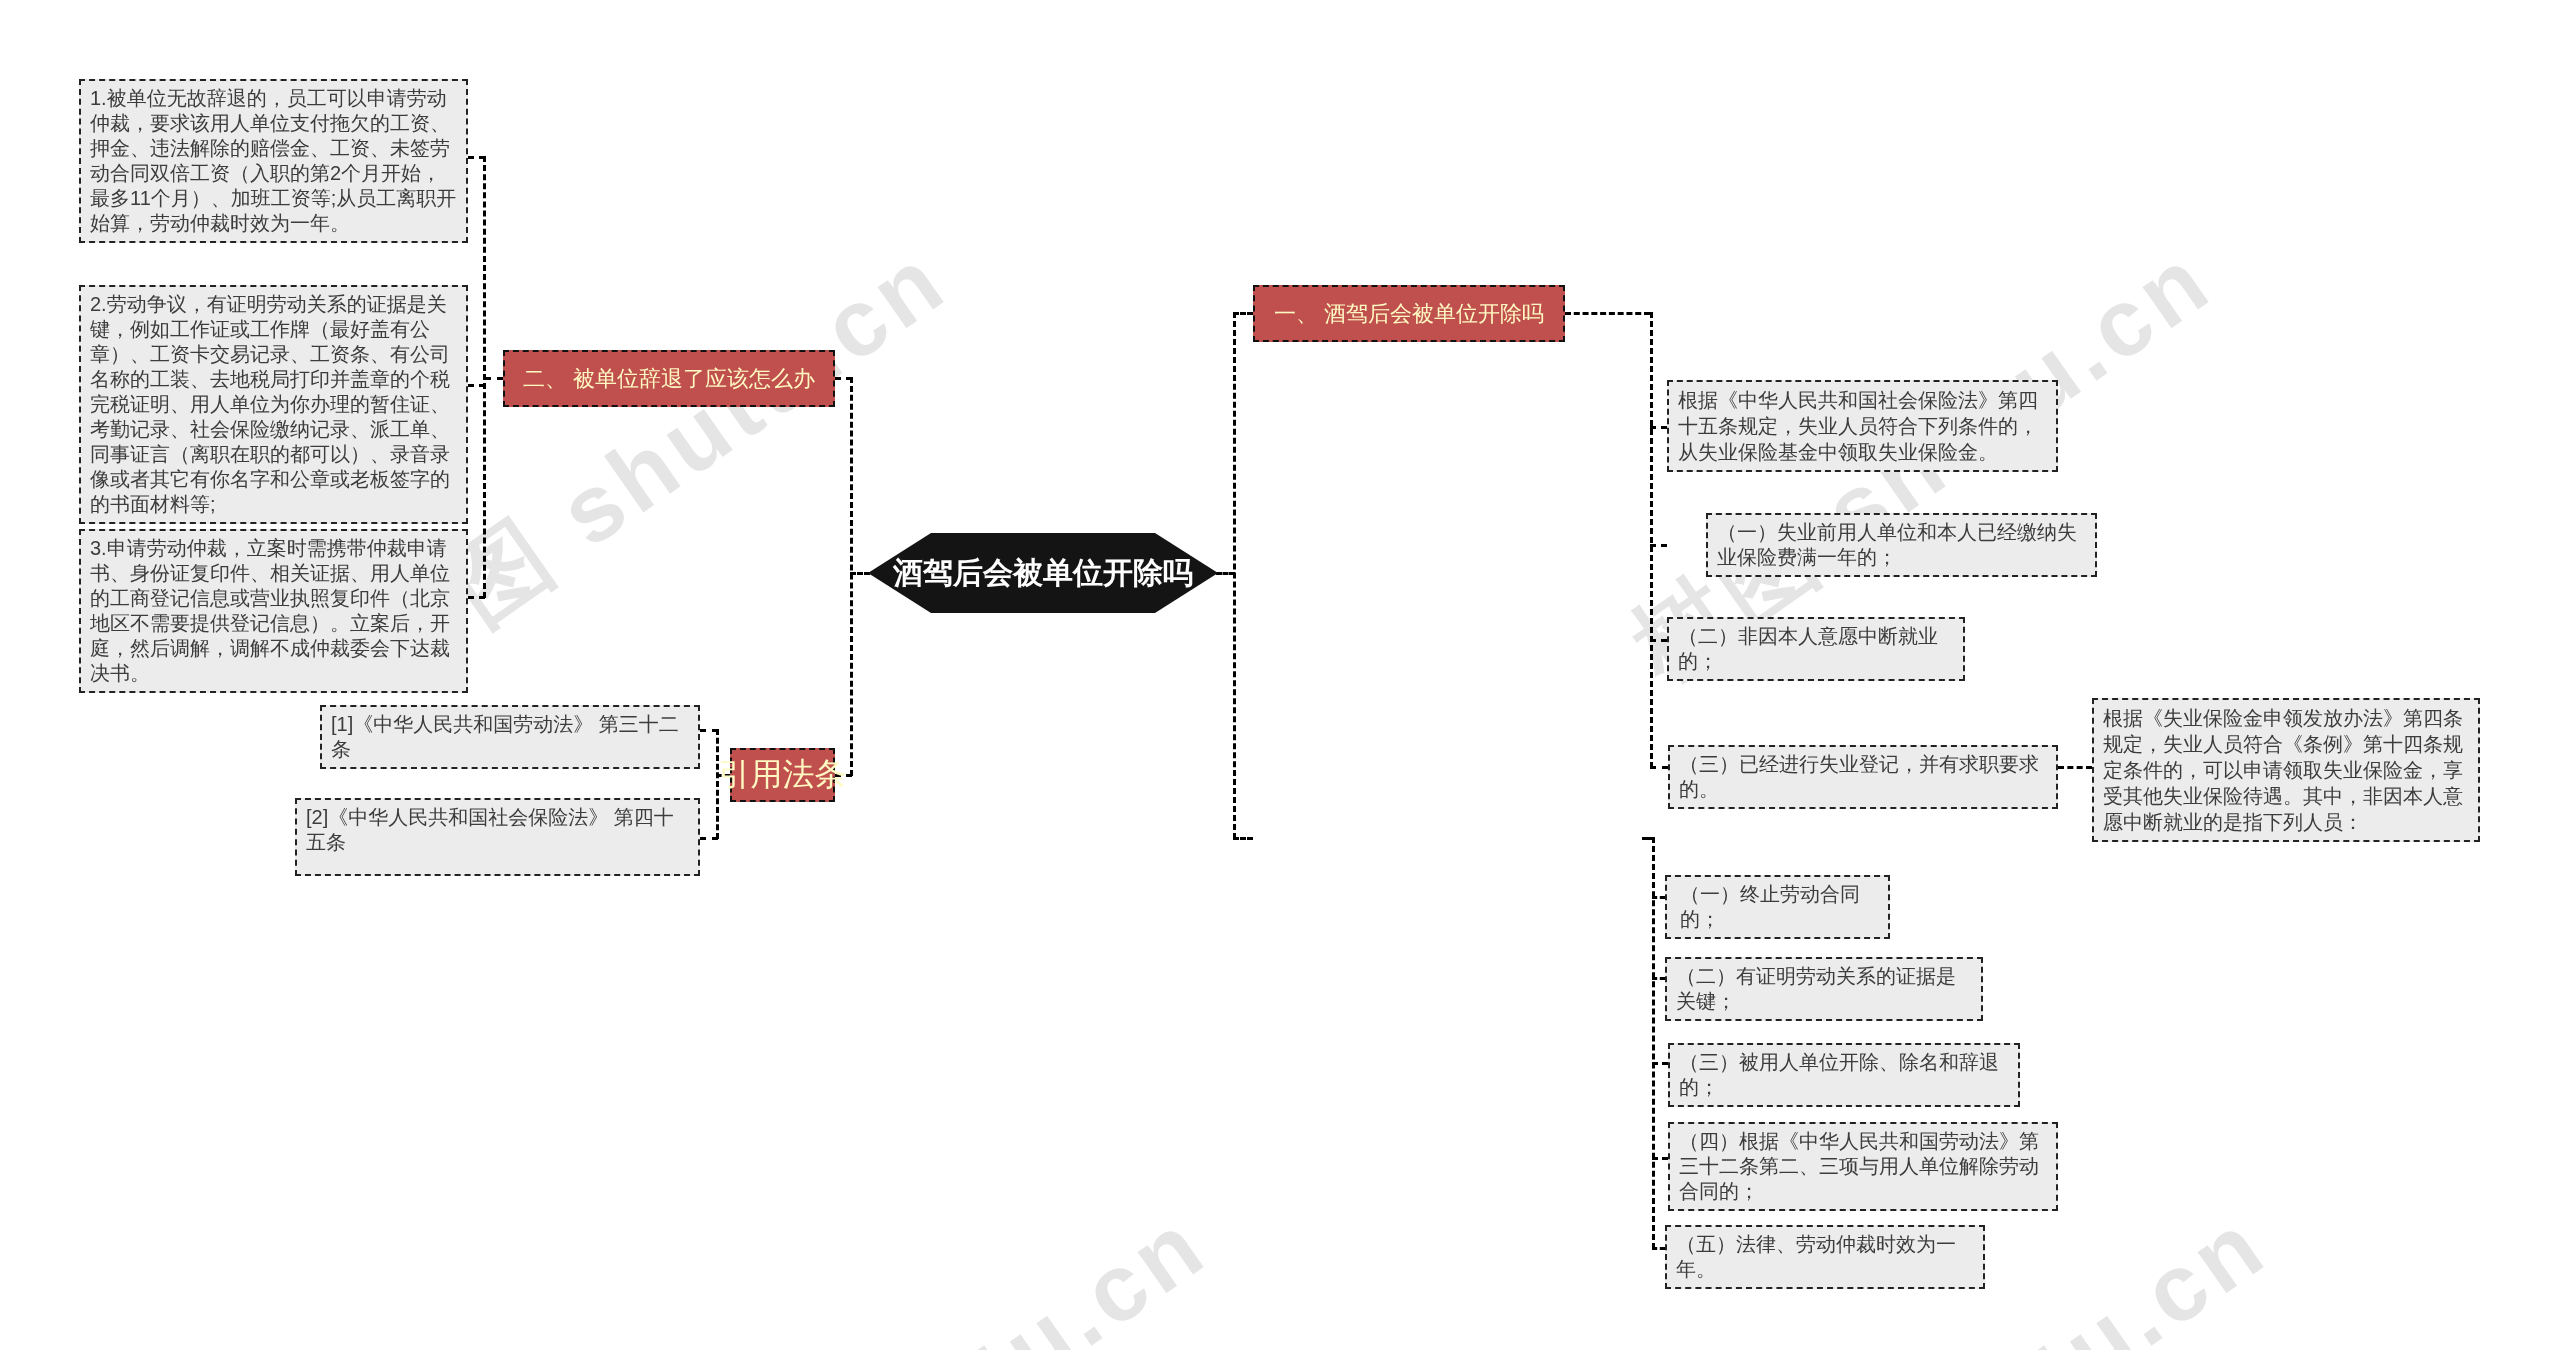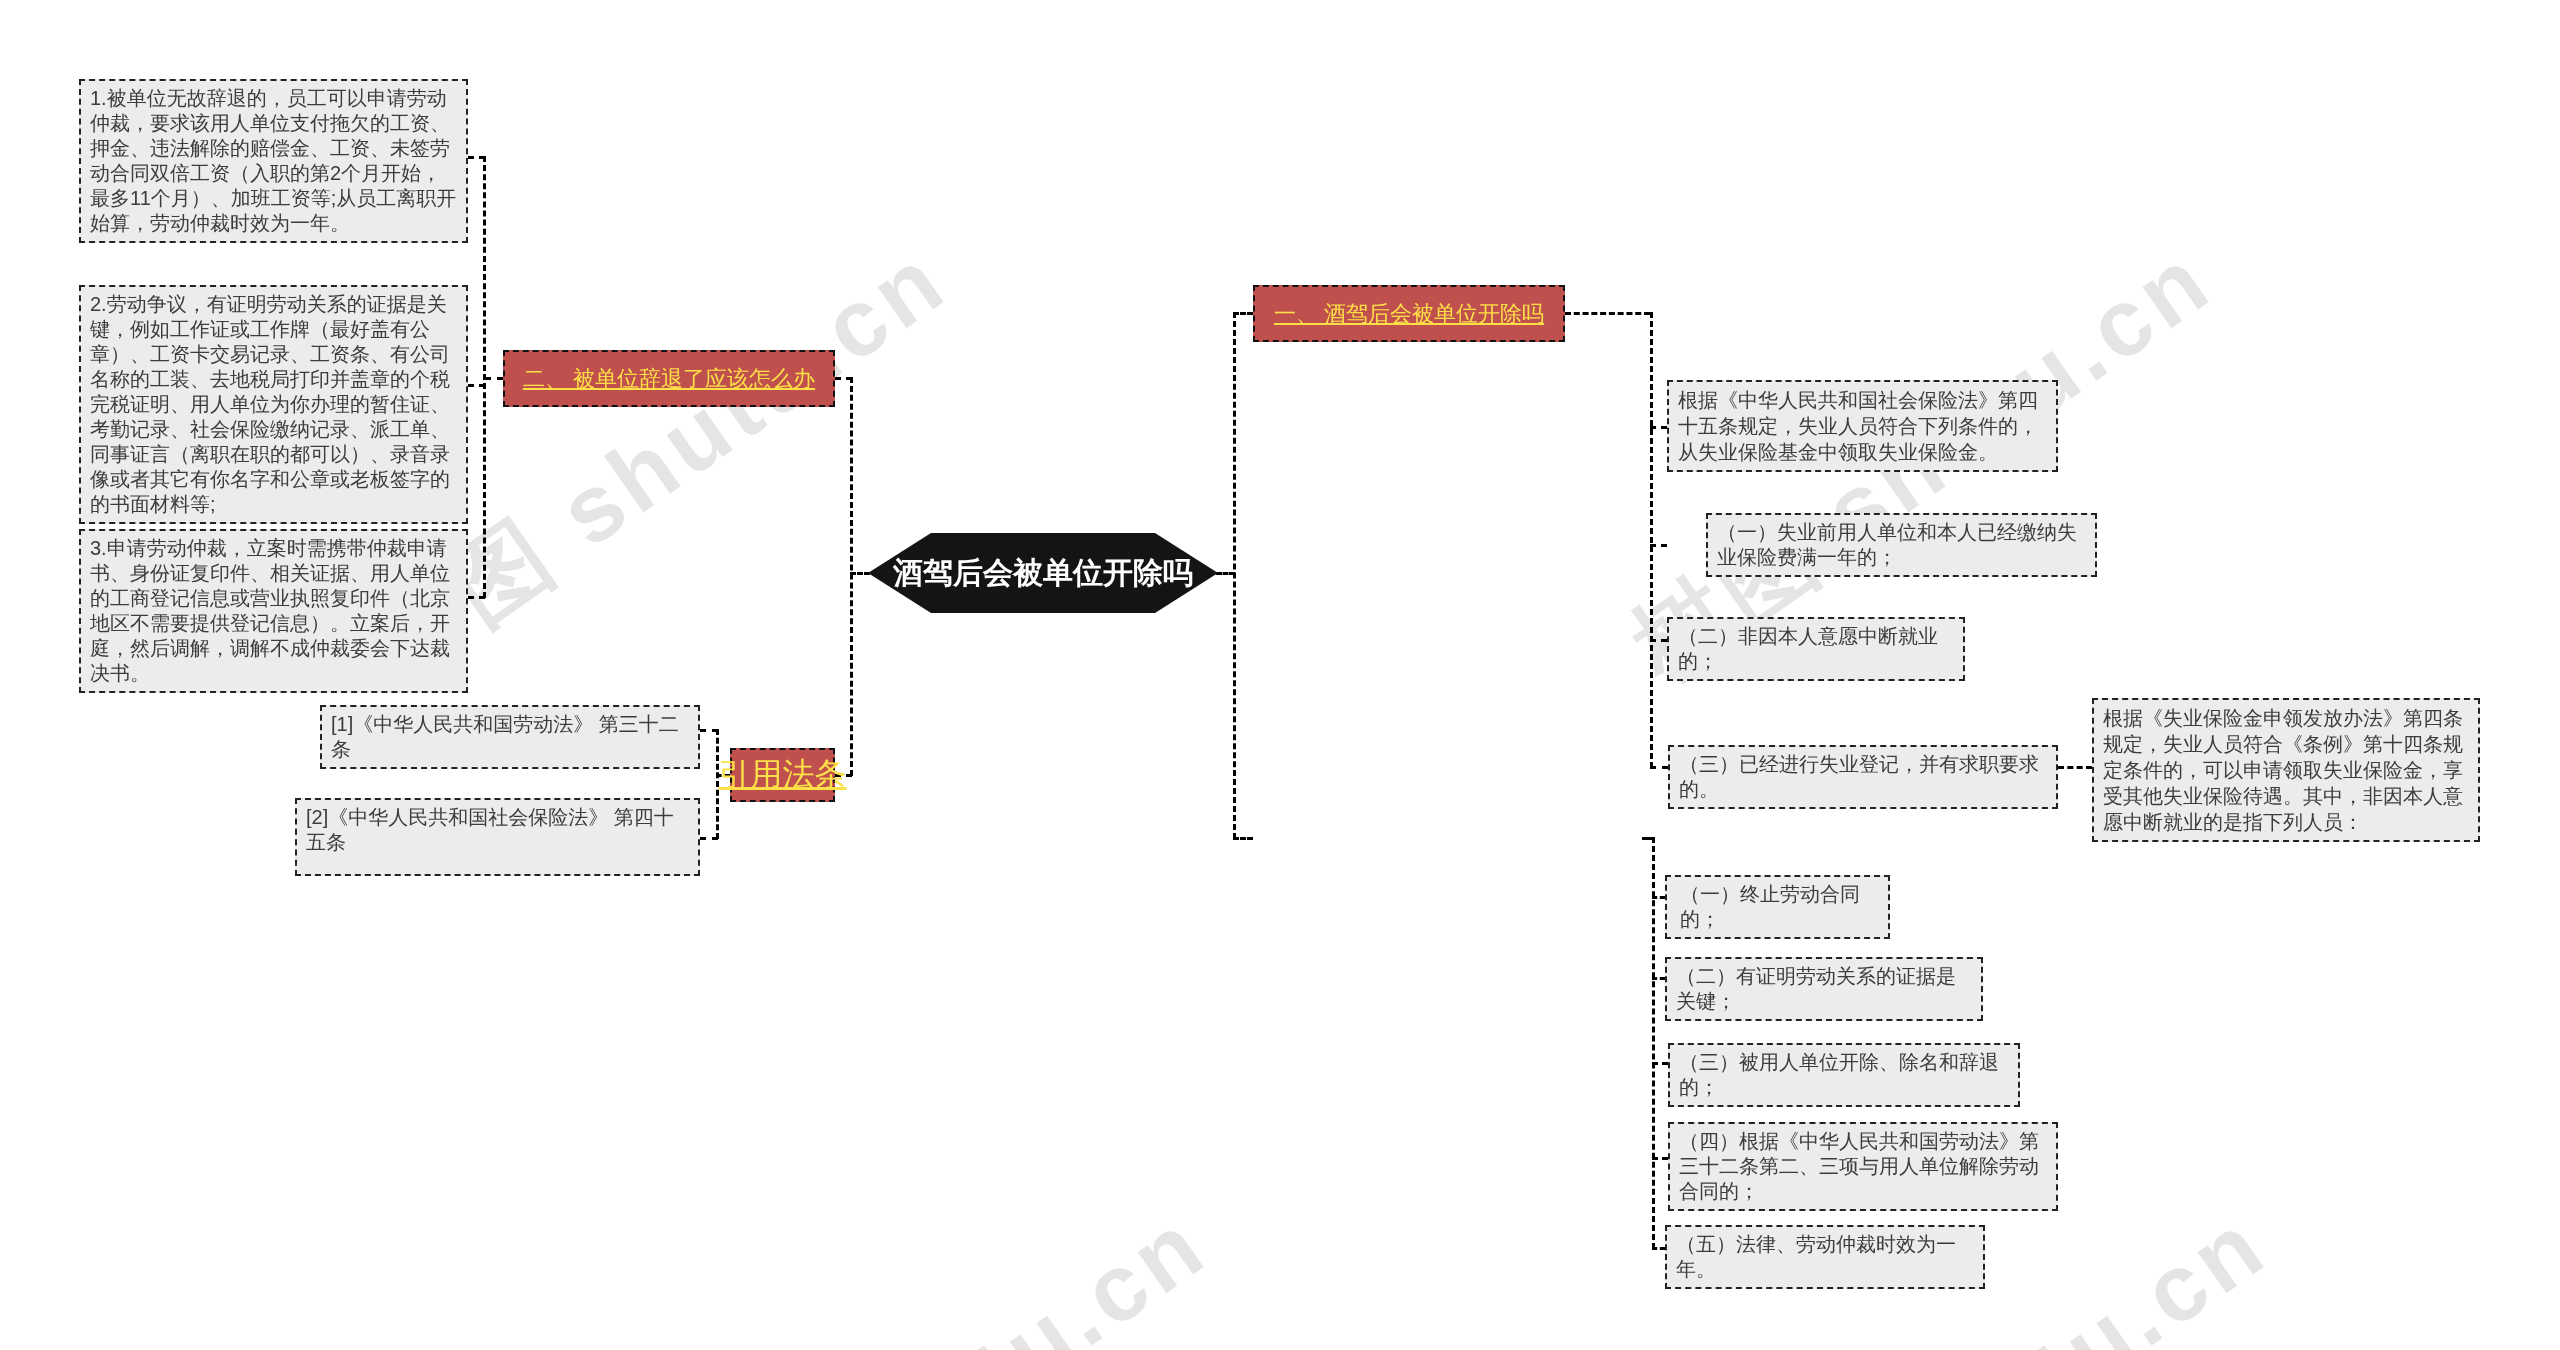--- a/index.html
+++ b/index.html
@@ -8,23 +8,23 @@
     font-family:"Liberation Sans", sans-serif;
   }
   
   .box{
     position:absolute;background:#ececec;border:2px dashed #222;
     font-size:20px;line-height:25px;color:#3c3c3c;
     padding:5px 9px;box-sizing:border-box;text-align:left;
   }
   
   .rnode{
-    position:absolute;background:#c0504d;border:2px dashed #111;color:#fde047;
+    position:absolute;background:#c0504d;border:2px dashed #111;color:#fef9c3;
     font-size:22px;display:flex;align-items:center;justify-content:center;
-    box-sizing:border-box;padding:0 16px;white-space:nowrap;text-decoration:underline;
+    box-sizing:border-box;padding:0 16px;white-space:nowrap;
   }
   
   .center-node{
     position:absolute;background:#141414;color:#ffffff;font-size:30px;font-weight:bold;
     display:flex;align-items:center;justify-content:center;white-space:nowrap;
     clip-path:polygon(0% 50%,18% 0%,82% 0%,100% 50%,82% 100%,18% 100%);
   }
   
   .hline{position:absolute;height:0;border-top:3px dashed #000;}
   .vline{position:absolute;width:0;border-left:3px dashed #000;}

